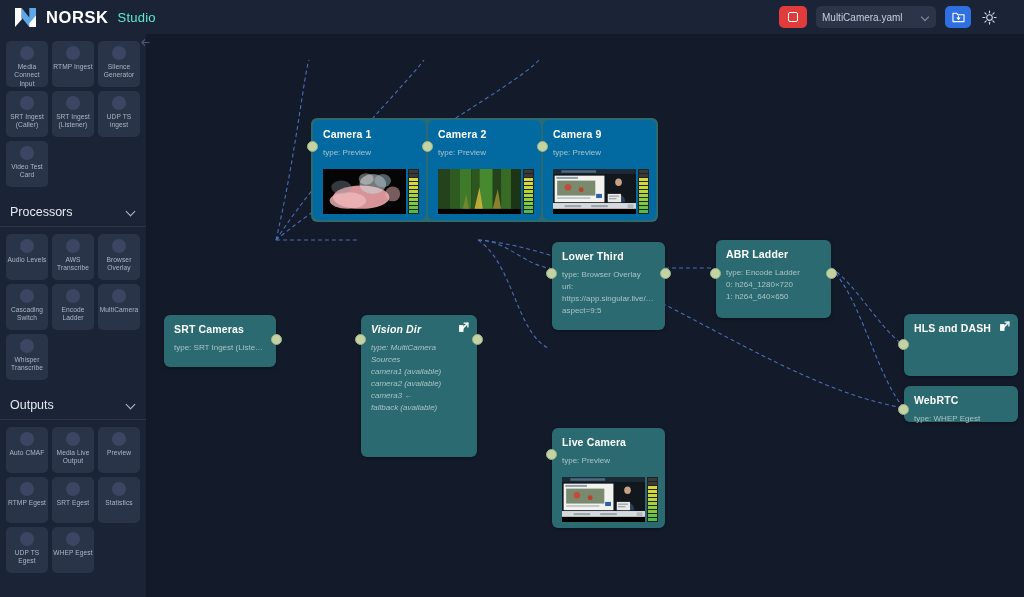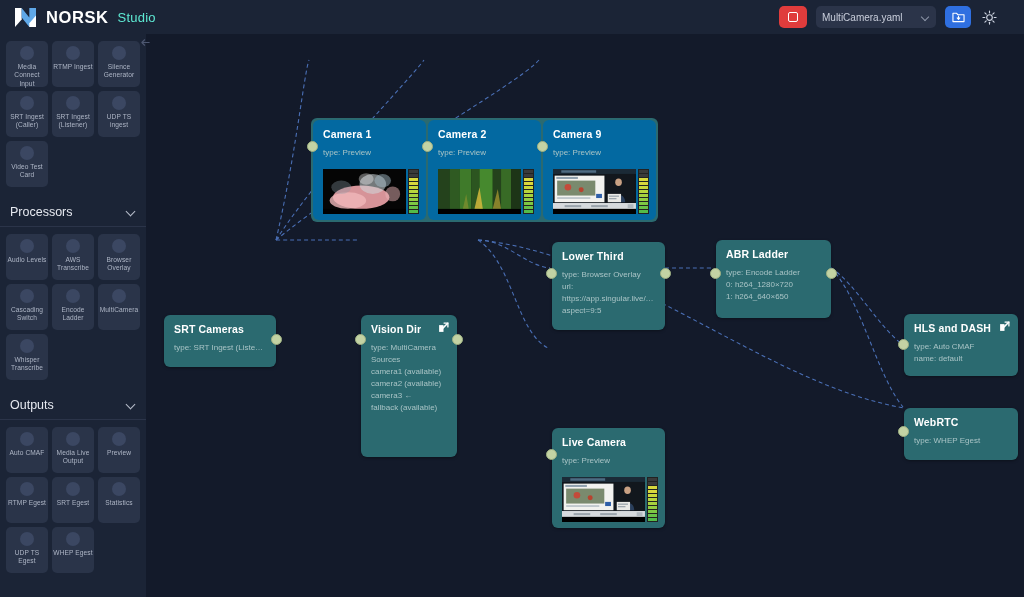--- a/index.html
+++ b/index.html
@@ -440,21 +440,21 @@
     </div>
 
     <div class="node" style="left:18px; top:281px; width:112px; height:52px;">
       <div class="node-title">SRT Cameras</div>
       <div class="node-body">
         <div>type: SRT Ingest (Listener)</div>
       </div>
       <div class="port" style="right:-6px; top:19px;"></div>
     </div>
 
-    <div class="node" style="left:215px; top:281px; width:96px; height:142px;">
+    <div class="node" style="left:215px; top:281px; width:116px; height:142px;font-style:italic;">
       <div class="node-title">Vision Dir</div>
       <svg class="ext-icon" viewBox="0 0 12 12">
         <path d="M1.2 3.4 H6 V10.8 H1.2 Z" fill="#ffffff"></path>
         <path d="M6.6 1.2 H10.8 V5.4" fill="none" stroke="#ffffff" stroke-width="1.4" stroke-linecap="round"></path>
         <path d="M10.6 1.4 L5.6 6.4" stroke="#ffffff" stroke-width="1.6" stroke-linecap="round"></path>
       </svg>
       <div class="node-body">
         <div>type: MultiCamera</div>
         <div>Sources</div>
         <div>camera1 (available)</div>
@@ -489,28 +489,24 @@
       <div class="port" style="right:-6px; top:28px;"></div>
     </div>
 
     <div class="node" style="left:758px; top:280px; width:114px; height:62px;">
       <div class="node-title">HLS and DASH</div>
       <svg class="ext-icon" viewBox="0 0 12 12">
         <path d="M1.2 3.4 H6 V10.8 H1.2 Z" fill="#ffffff"></path>
         <path d="M6.6 1.2 H10.8 V5.4" fill="none" stroke="#ffffff" stroke-width="1.4" stroke-linecap="round"></path>
         <path d="M10.6 1.4 L5.6 6.4" stroke="#ffffff" stroke-width="1.6" stroke-linecap="round"></path>
       </svg>
-      <div class="node-body">
-        <div>type: Auto CMAF</div>
-        <div>name: default</div>
-      </div>
       <div class="port" style="left:-6px; top:25px;"></div>
     </div>
 
-    <div class="node" style="left:758px; top:374px; width:114px; height:52px;">
+    <div class="node" style="left:758px; top:352px; width:114px; height:36px;">
       <div class="node-title">WebRTC</div>
       <div class="node-body">
         <div>type: WHEP Egest</div>
       </div>
       <div class="port" style="left:-6px; top:18px;"></div>
     </div>
 
     <div class="node" style="left:406px; top:394px; width:113px; height:100px;">
       <div class="node-title">Live Camera</div>
       <div class="node-body" style="padding-bottom:3px;">

